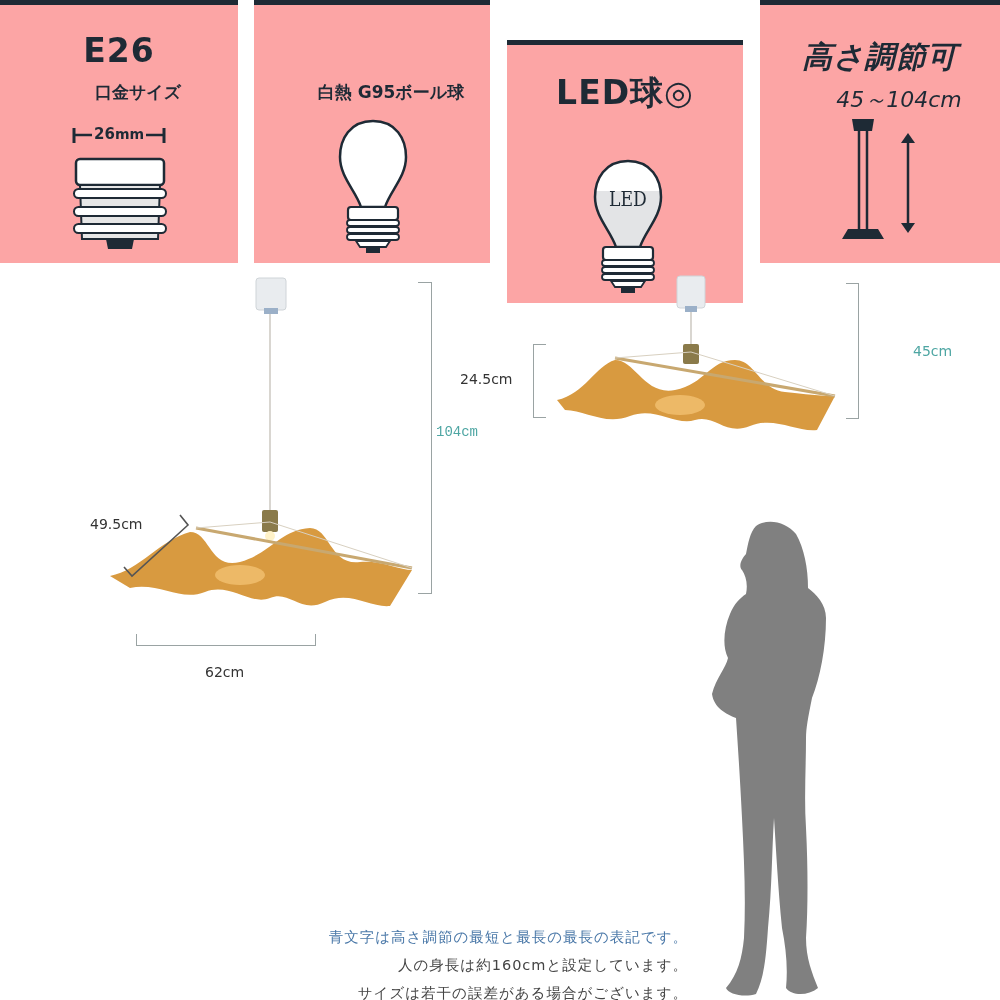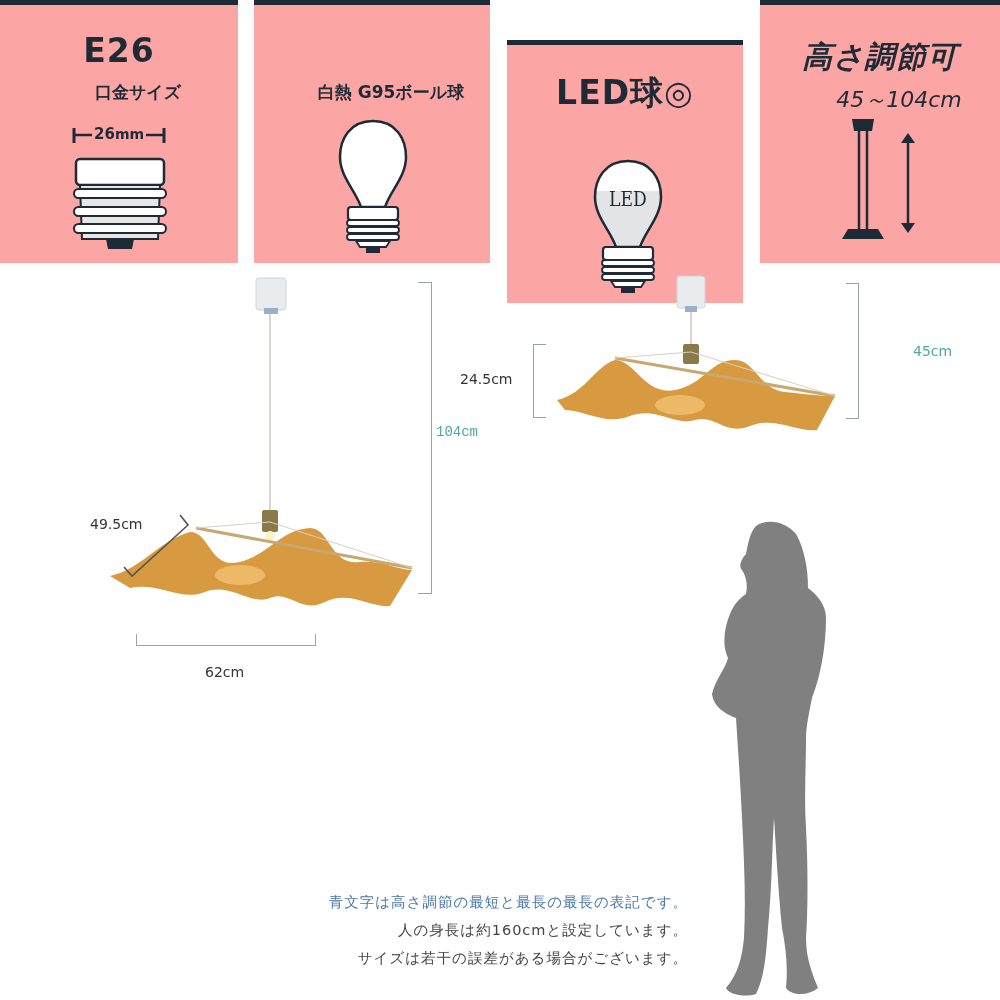--- a/index.html
+++ b/index.html
@@ -10,21 +10,21 @@
   .p1{left:0;width:238px;}
   .p2{left:254px;width:236px;}
   .p3{left:507px;width:236px;margin-top:40px;}
   .p4{left:760px;width:240px;font-style:italic;}
   .big-title{top:26px;font-size:33px;letter-spacing:1px;}
   .small-sub{top:76px;font-size:17px;}
   .icon{position:absolute;}
   .dim{position:absolute;font-size:14px;color:#333;}
   .dim.teal{color:#4ea6a3;}
   .bracket{position:absolute;border-color:#9aa3a3;border-style:solid;}
-  .note{position:absolute;right:312px;font-size:14.5px;letter-spacing:1px;color:#444;text-align:right;white-space:nowrap;}
+  .note{position:absolute;right:312px;font-size:14.5px;letter-spacing:1px;color:#444;text-align:right;white-space:nowrap;margin-top:35px;}
   .note.blue{color:#4a78a8;}
 </style>
 </head>
 <body>
 
 <div class="panel p1">
   <div class="title big-title">E26</div>
   <div class="sub small-sub">口金サイズ</div>
   <div class="icon" style="left:72px;top:120px;width:95px;height:20px;">
     <svg width="95" height="20" style="position:absolute;left:0;top:0">

